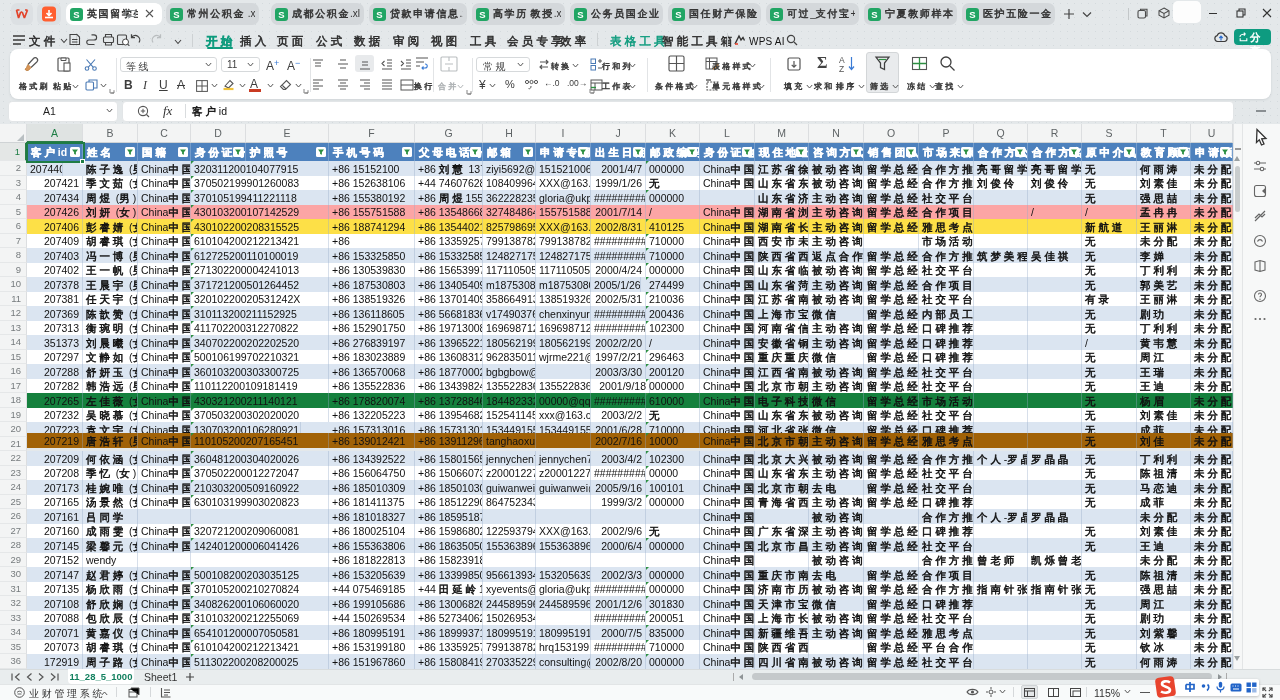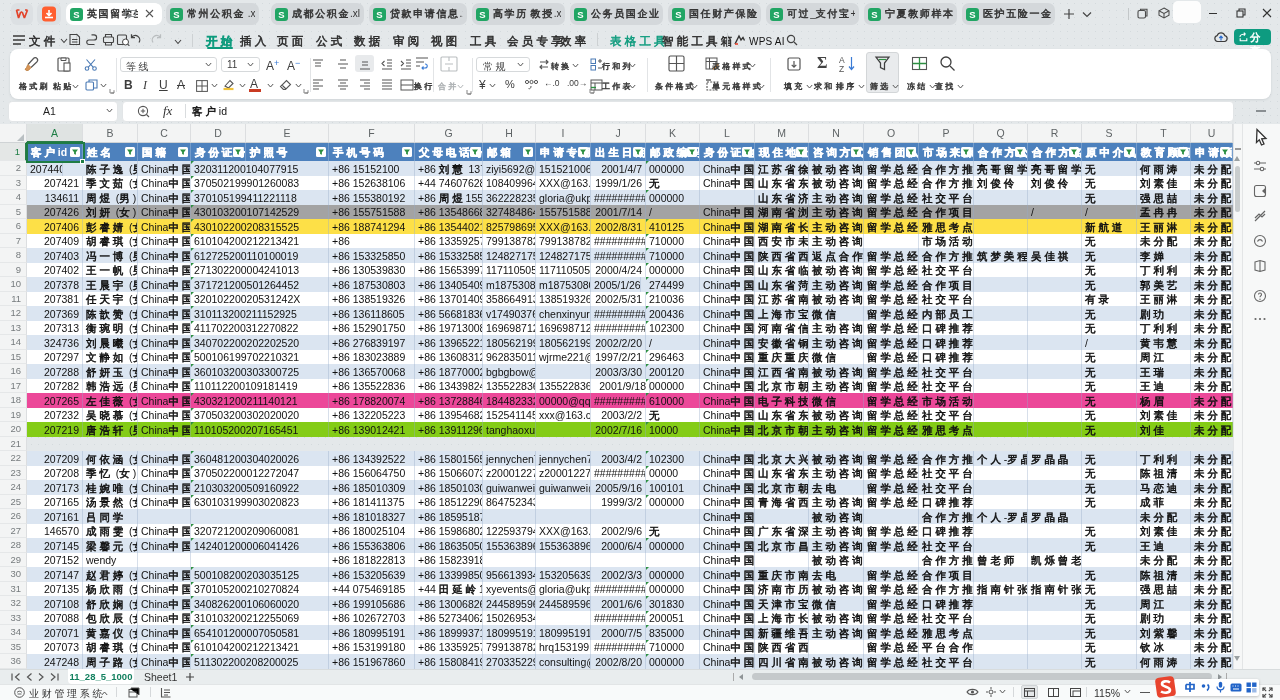--- a/index.html
+++ b/index.html
@@ -799,21 +799,21 @@
     <div class="cell " style="left:782px;width:55px"><span class="c">被动咨询</span></div>
     <div class="cell " style="left:837px;width:55px"><span class="c">留学总经办</span></div>
     <div class="cell " style="left:892px;width:55px"><span class="c">合作方推荐</span></div>
     <div class="cell " style="left:947px;width:54px"><span class="c">刘俊伶</span></div>
     <div class="cell " style="left:1001px;width:54px"><span class="c">刘俊伶</span></div>
     <div class="cell " style="left:1055px;width:55px"><span class="c">无</span></div>
     <div class="cell " style="left:1110px;width:54px"><span class="c">刘素佳</span></div>
     <div class="cell " style="left:1164px;width:42px"><span class="c">未分配</span></div>
   </div>
 <div class="row" style="top:190.0px;height:14.5px;background:#dbe5f1">
-    <div class="cell rt" style="left:0px;width:56px">134611</div>
+    <div class="cell rt" style="left:0px;width:56px">207434</div>
     <div class="cell " style="left:56px;width:55px"><span class="c">周煜</span> (<span class="c">男</span>)</div>
     <div class="cell " style="left:111px;width:53px">China<span class="c">中国</span></div>
     <i class="gtri" style="left:164px"></i>
     <div class="cell " style="left:164px;width:138px">370105199411221118</div>
     <div class="cell " style="left:302px;width:86px">+86 155380192</div>
     <div class="cell " style="left:388px;width:68px">+86 <span class="c">周煜</span>155380</div>
     <div class="cell " style="left:456px;width:53px">362228235q</div>
     <div class="cell " style="left:509px;width:55px">gloria@ukpath</div>
     <div class="cell rt" style="left:564px;width:55px">#########</div>
     <i class="gtri" style="left:619px"></i>
@@ -822,21 +822,21 @@
     <div class="cell " style="left:728px;width:54px"><span class="c">山东省济南市</span></div>
     <div class="cell " style="left:782px;width:55px"><span class="c">主动咨询</span></div>
     <div class="cell " style="left:837px;width:55px"><span class="c">留学总经办</span></div>
     <div class="cell " style="left:892px;width:55px"><span class="c">社交平台</span>,/</div>
     <div class="cell" style="left:947px;width:54px"></div>
     <div class="cell" style="left:1001px;width:54px"></div>
     <div class="cell " style="left:1055px;width:55px"><span class="c">无</span></div>
     <div class="cell " style="left:1110px;width:54px"><span class="c">强思喆</span></div>
     <div class="cell " style="left:1164px;width:42px"><span class="c">未分配</span></div>
   </div>
-<div class="row" style="top:204.5px;height:14.5px;background:#a3a3a3">
+<div class="row" style="top:204.5px;height:14.5px;background:#fca5a5">
     <div class="cell rt" style="left:0px;width:56px">207426</div>
     <div class="cell " style="left:56px;width:55px"><span class="c">刘妍</span> (<span class="c">女</span>)</div>
     <div class="cell " style="left:111px;width:53px">China<span class="c">中国</span></div>
     <i class="gtri" style="left:164px"></i>
     <div class="cell " style="left:164px;width:138px">430103200107142529</div>
     <div class="cell " style="left:302px;width:86px">+86 155751588</div>
     <div class="cell " style="left:388px;width:68px">+86 13548668955</div>
     <div class="cell " style="left:456px;width:53px">327484864q</div>
     <div class="cell " style="left:509px;width:55px">155751588@</div>
     <div class="cell rt" style="left:564px;width:55px">2001/7/14</div>
@@ -1038,21 +1038,21 @@
     <div class="cell " style="left:782px;width:55px"><span class="c">主动咨询</span></div>
     <div class="cell " style="left:837px;width:55px"><span class="c">留学总经办</span></div>
     <div class="cell " style="left:892px;width:55px"><span class="c">口碑推荐</span>,</div>
     <div class="cell" style="left:947px;width:54px"></div>
     <div class="cell" style="left:1001px;width:54px"></div>
     <div class="cell " style="left:1055px;width:55px"><span class="c">无</span></div>
     <div class="cell " style="left:1110px;width:54px"><span class="c">丁利利</span></div>
     <div class="cell " style="left:1164px;width:42px"><span class="c">未分配</span></div>
   </div>
 <div class="row" style="top:335.0px;height:14.5px;background:#dbe5f1">
-    <div class="cell rt" style="left:0px;width:56px">324736</div>
+    <div class="cell rt" style="left:0px;width:56px">351373</div>
     <div class="cell " style="left:56px;width:55px"><span class="c">刘晨曦</span> (<span class="c">女</span></div>
     <div class="cell " style="left:111px;width:53px">China<span class="c">中国</span></div>
     <i class="gtri" style="left:164px"></i>
     <div class="cell " style="left:164px;width:138px">340702200202202520</div>
     <div class="cell " style="left:302px;width:86px">+86 276839197</div>
     <div class="cell " style="left:388px;width:68px">+86 13965221008</div>
     <div class="cell " style="left:456px;width:53px">180562199q</div>
     <div class="cell " style="left:509px;width:55px">180562199@</div>
     <div class="cell rt" style="left:564px;width:55px">2002/2/20</div>
     <div class="cell " style="left:619px;width:54px">/</div>
@@ -1132,21 +1132,21 @@
     <div class="cell " style="left:728px;width:54px"><span class="c">北京市朝阳区</span></div>
     <div class="cell " style="left:782px;width:55px"><span class="c">主动咨询</span></div>
     <div class="cell " style="left:837px;width:55px"><span class="c">留学总经办</span></div>
     <div class="cell " style="left:892px;width:55px"><span class="c">社交平台</span>,/</div>
     <div class="cell" style="left:947px;width:54px"></div>
     <div class="cell" style="left:1001px;width:54px"></div>
     <div class="cell " style="left:1055px;width:55px"><span class="c">无</span></div>
     <div class="cell " style="left:1110px;width:54px"><span class="c">王迪</span></div>
     <div class="cell " style="left:1164px;width:42px"><span class="c">未分配</span></div>
   </div>
-<div class="row" style="top:393.0px;height:14.5px;background:#ec4899">
+<div class="row" style="top:393.0px;height:14.5px;background:#15803d">
     <div class="cell rt" style="left:0px;width:56px">207265</div>
     <div class="cell " style="left:56px;width:55px"><span class="c">左佳薇</span> (<span class="c">女</span></div>
     <div class="cell " style="left:111px;width:53px">China<span class="c">中国</span></div>
     <i class="gtri" style="left:164px"></i>
     <div class="cell " style="left:164px;width:138px">430321200211140121</div>
     <div class="cell " style="left:302px;width:86px">+86 178820074</div>
     <div class="cell " style="left:388px;width:68px">+86 13728846808</div>
     <div class="cell " style="left:456px;width:53px">18448233200</div>
     <div class="cell " style="left:509px;width:55px">00000@qq.c</div>
     <div class="cell rt" style="left:564px;width:55px">#########</div>
@@ -1203,21 +1203,21 @@
     <div class="cell " style="left:728px;width:54px"><span class="c">河北省张家口</span></div>
     <div class="cell " style="left:782px;width:55px"><span class="c">微信</span></div>
     <div class="cell " style="left:837px;width:55px"><span class="c">留学总经办</span></div>
     <div class="cell " style="left:892px;width:55px"><span class="c">口碑推荐</span>,</div>
     <div class="cell" style="left:947px;width:54px"></div>
     <div class="cell" style="left:1001px;width:54px"></div>
     <div class="cell " style="left:1055px;width:55px"><span class="c">无</span></div>
     <div class="cell " style="left:1110px;width:54px"><span class="c">成菲</span></div>
     <div class="cell " style="left:1164px;width:42px"><span class="c">未分配</span></div>
   </div>
-<div class="row" style="top:422px;height:14.5px;background:#84cc16">
+<div class="row" style="top:433px;height:14.5px;background:#a16207">
     <div class="cell rt" style="left:0px;width:56px">207219</div>
     <div class="cell " style="left:56px;width:55px"><span class="c">唐浩轩</span> (<span class="c">男</span></div>
     <div class="cell " style="left:111px;width:53px">China<span class="c">中国</span></div>
     <i class="gtri" style="left:164px"></i>
     <div class="cell " style="left:164px;width:138px">110105200207165451</div>
     <div class="cell " style="left:302px;width:86px">+86 139012421</div>
     <div class="cell " style="left:388px;width:68px">+86 13911296943</div>
     <div class="cell " style="left:456px;width:53px">tanghaoxua</div>
     <div class="cell" style="left:509px;width:55px"></div>
     <div class="cell rt" style="left:564px;width:55px">2002/7/16</div>
@@ -1346,21 +1346,21 @@
     <div class="cell " style="left:782px;width:55px"><span class="c">被动咨询</span></div>
     <div class="cell" style="left:837px;width:55px"></div>
     <div class="cell " style="left:892px;width:55px"><span class="c">合作方推荐</span></div>
     <div class="cell " style="left:947px;width:54px"><span class="c">个人</span>-<span class="c">罗晶</span></div>
     <div class="cell " style="left:1001px;width:54px"><span class="c">罗晶晶</span></div>
     <div class="cell" style="left:1055px;width:55px"></div>
     <div class="cell " style="left:1110px;width:54px"><span class="c">未分配</span></div>
     <div class="cell " style="left:1164px;width:42px"><span class="c">未分配</span></div>
   </div>
 <div class="row" style="top:523.5px;height:14.5px;background:#fff">
-    <div class="cell rt" style="left:0px;width:56px">146570</div>
+    <div class="cell rt" style="left:0px;width:56px">207160</div>
     <div class="cell " style="left:56px;width:55px"><span class="c">成雨雯</span> (<span class="c">女</span></div>
     <div class="cell " style="left:111px;width:53px">China<span class="c">中国</span></div>
     <i class="gtri" style="left:164px"></i>
     <div class="cell " style="left:164px;width:138px">320721200209060081</div>
     <div class="cell " style="left:302px;width:86px">+86 180025104</div>
     <div class="cell " style="left:388px;width:68px">+86 15986802314</div>
     <div class="cell " style="left:456px;width:53px">122593794X</div>
     <div class="cell " style="left:509px;width:55px">XXX@163.cc</div>
     <div class="cell rt" style="left:564px;width:55px">2002/9/6</div>
     <div class="cell " style="left:619px;width:54px"><span class="c">无</span></div>
@@ -1472,41 +1472,41 @@
 <div class="row" style="top:596.0px;height:14.5px;background:#dbe5f1">
     <div class="cell rt" style="left:0px;width:56px">207108</div>
     <div class="cell " style="left:56px;width:55px"><span class="c">舒欣娴</span> (<span class="c">女</span></div>
     <div class="cell " style="left:111px;width:53px">China<span class="c">中国</span></div>
     <i class="gtri" style="left:164px"></i>
     <div class="cell " style="left:164px;width:138px">340826200106060020</div>
     <div class="cell " style="left:302px;width:86px">+86 199105686</div>
     <div class="cell " style="left:388px;width:68px">+86 13006826633</div>
     <div class="cell " style="left:456px;width:53px">244589596q</div>
     <div class="cell " style="left:509px;width:55px">244589596@</div>
-    <div class="cell rt" style="left:564px;width:55px">2001/6/6</div>
+    <div class="cell rt" style="left:564px;width:55px">2001/12/6</div>
     <i class="gtri" style="left:619px"></i>
     <div class="cell " style="left:619px;width:54px">301830</div>
     <div class="cell " style="left:673px;width:55px">China<span class="c">中国</span></div>
     <div class="cell " style="left:728px;width:54px"><span class="c">天津市宝坻区</span></div>
     <div class="cell " style="left:782px;width:55px"><span class="c">微信</span></div>
     <div class="cell " style="left:837px;width:55px"><span class="c">留学总经办</span></div>
     <div class="cell " style="left:892px;width:55px"><span class="c">口碑推荐</span>,</div>
     <div class="cell" style="left:947px;width:54px"></div>
     <div class="cell" style="left:1001px;width:54px"></div>
     <div class="cell " style="left:1055px;width:55px"><span class="c">无</span></div>
     <div class="cell " style="left:1110px;width:54px"><span class="c">周江</span></div>
     <div class="cell " style="left:1164px;width:42px"><span class="c">未分配</span></div>
   </div>
 <div class="row" style="top:610.5px;height:14.5px;background:#fff">
     <div class="cell rt" style="left:0px;width:56px">207088</div>
     <div class="cell " style="left:56px;width:55px"><span class="c">包欣辰</span> (<span class="c">女</span></div>
     <div class="cell " style="left:111px;width:53px">China<span class="c">中国</span></div>
     <i class="gtri" style="left:164px"></i>
     <div class="cell " style="left:164px;width:138px">310103200212255069</div>
-    <div class="cell " style="left:302px;width:86px">+86 102672703</div>
+    <div class="cell " style="left:302px;width:86px">+44 150269534</div>
     <div class="cell " style="left:388px;width:68px">+86 52734062</div>
     <div class="cell " style="left:456px;width:53px">150269534q</div>
     <div class="cell" style="left:509px;width:55px"></div>
     <div class="cell rt" style="left:564px;width:55px">#########</div>
     <i class="gtri" style="left:619px"></i>
     <div class="cell " style="left:619px;width:54px">200051</div>
     <div class="cell " style="left:673px;width:55px">China<span class="c">中国</span></div>
     <div class="cell " style="left:728px;width:54px"><span class="c">上海市长宁区</span></div>
     <div class="cell " style="left:782px;width:55px"><span class="c">被动咨询</span></div>
     <div class="cell " style="left:837px;width:55px"><span class="c">留学总经办</span></div>
@@ -1559,21 +1559,21 @@
     <div class="cell" style="left:782px;width:55px"></div>
     <div class="cell " style="left:837px;width:55px"><span class="c">留学总经办</span></div>
     <div class="cell " style="left:892px;width:55px"><span class="c">平台合作方</span>,</div>
     <div class="cell" style="left:947px;width:54px"></div>
     <div class="cell" style="left:1001px;width:54px"></div>
     <div class="cell " style="left:1055px;width:55px"><span class="c">无</span></div>
     <div class="cell " style="left:1110px;width:54px"><span class="c">钦冰</span></div>
     <div class="cell " style="left:1164px;width:42px"><span class="c">未分配</span></div>
   </div>
 <div class="row" style="top:654.0px;height:14.5px;background:#dbe5f1">
-    <div class="cell rt" style="left:0px;width:56px">247248</div>
+    <div class="cell rt" style="left:0px;width:56px">172919</div>
     <div class="cell " style="left:56px;width:55px"><span class="c">周子路</span> (<span class="c">女</span></div>
     <div class="cell " style="left:111px;width:53px">China<span class="c">中国</span></div>
     <i class="gtri" style="left:164px"></i>
     <div class="cell " style="left:164px;width:138px">511302200208200025</div>
     <div class="cell " style="left:302px;width:86px">+86 151967860</div>
     <div class="cell " style="left:388px;width:68px">+86 15808419909</div>
     <div class="cell " style="left:456px;width:53px">270335229q</div>
     <div class="cell " style="left:509px;width:55px">consulting@</div>
     <div class="cell rt" style="left:564px;width:55px">2002/8/20</div>
     <i class="gtri" style="left:619px"></i>

